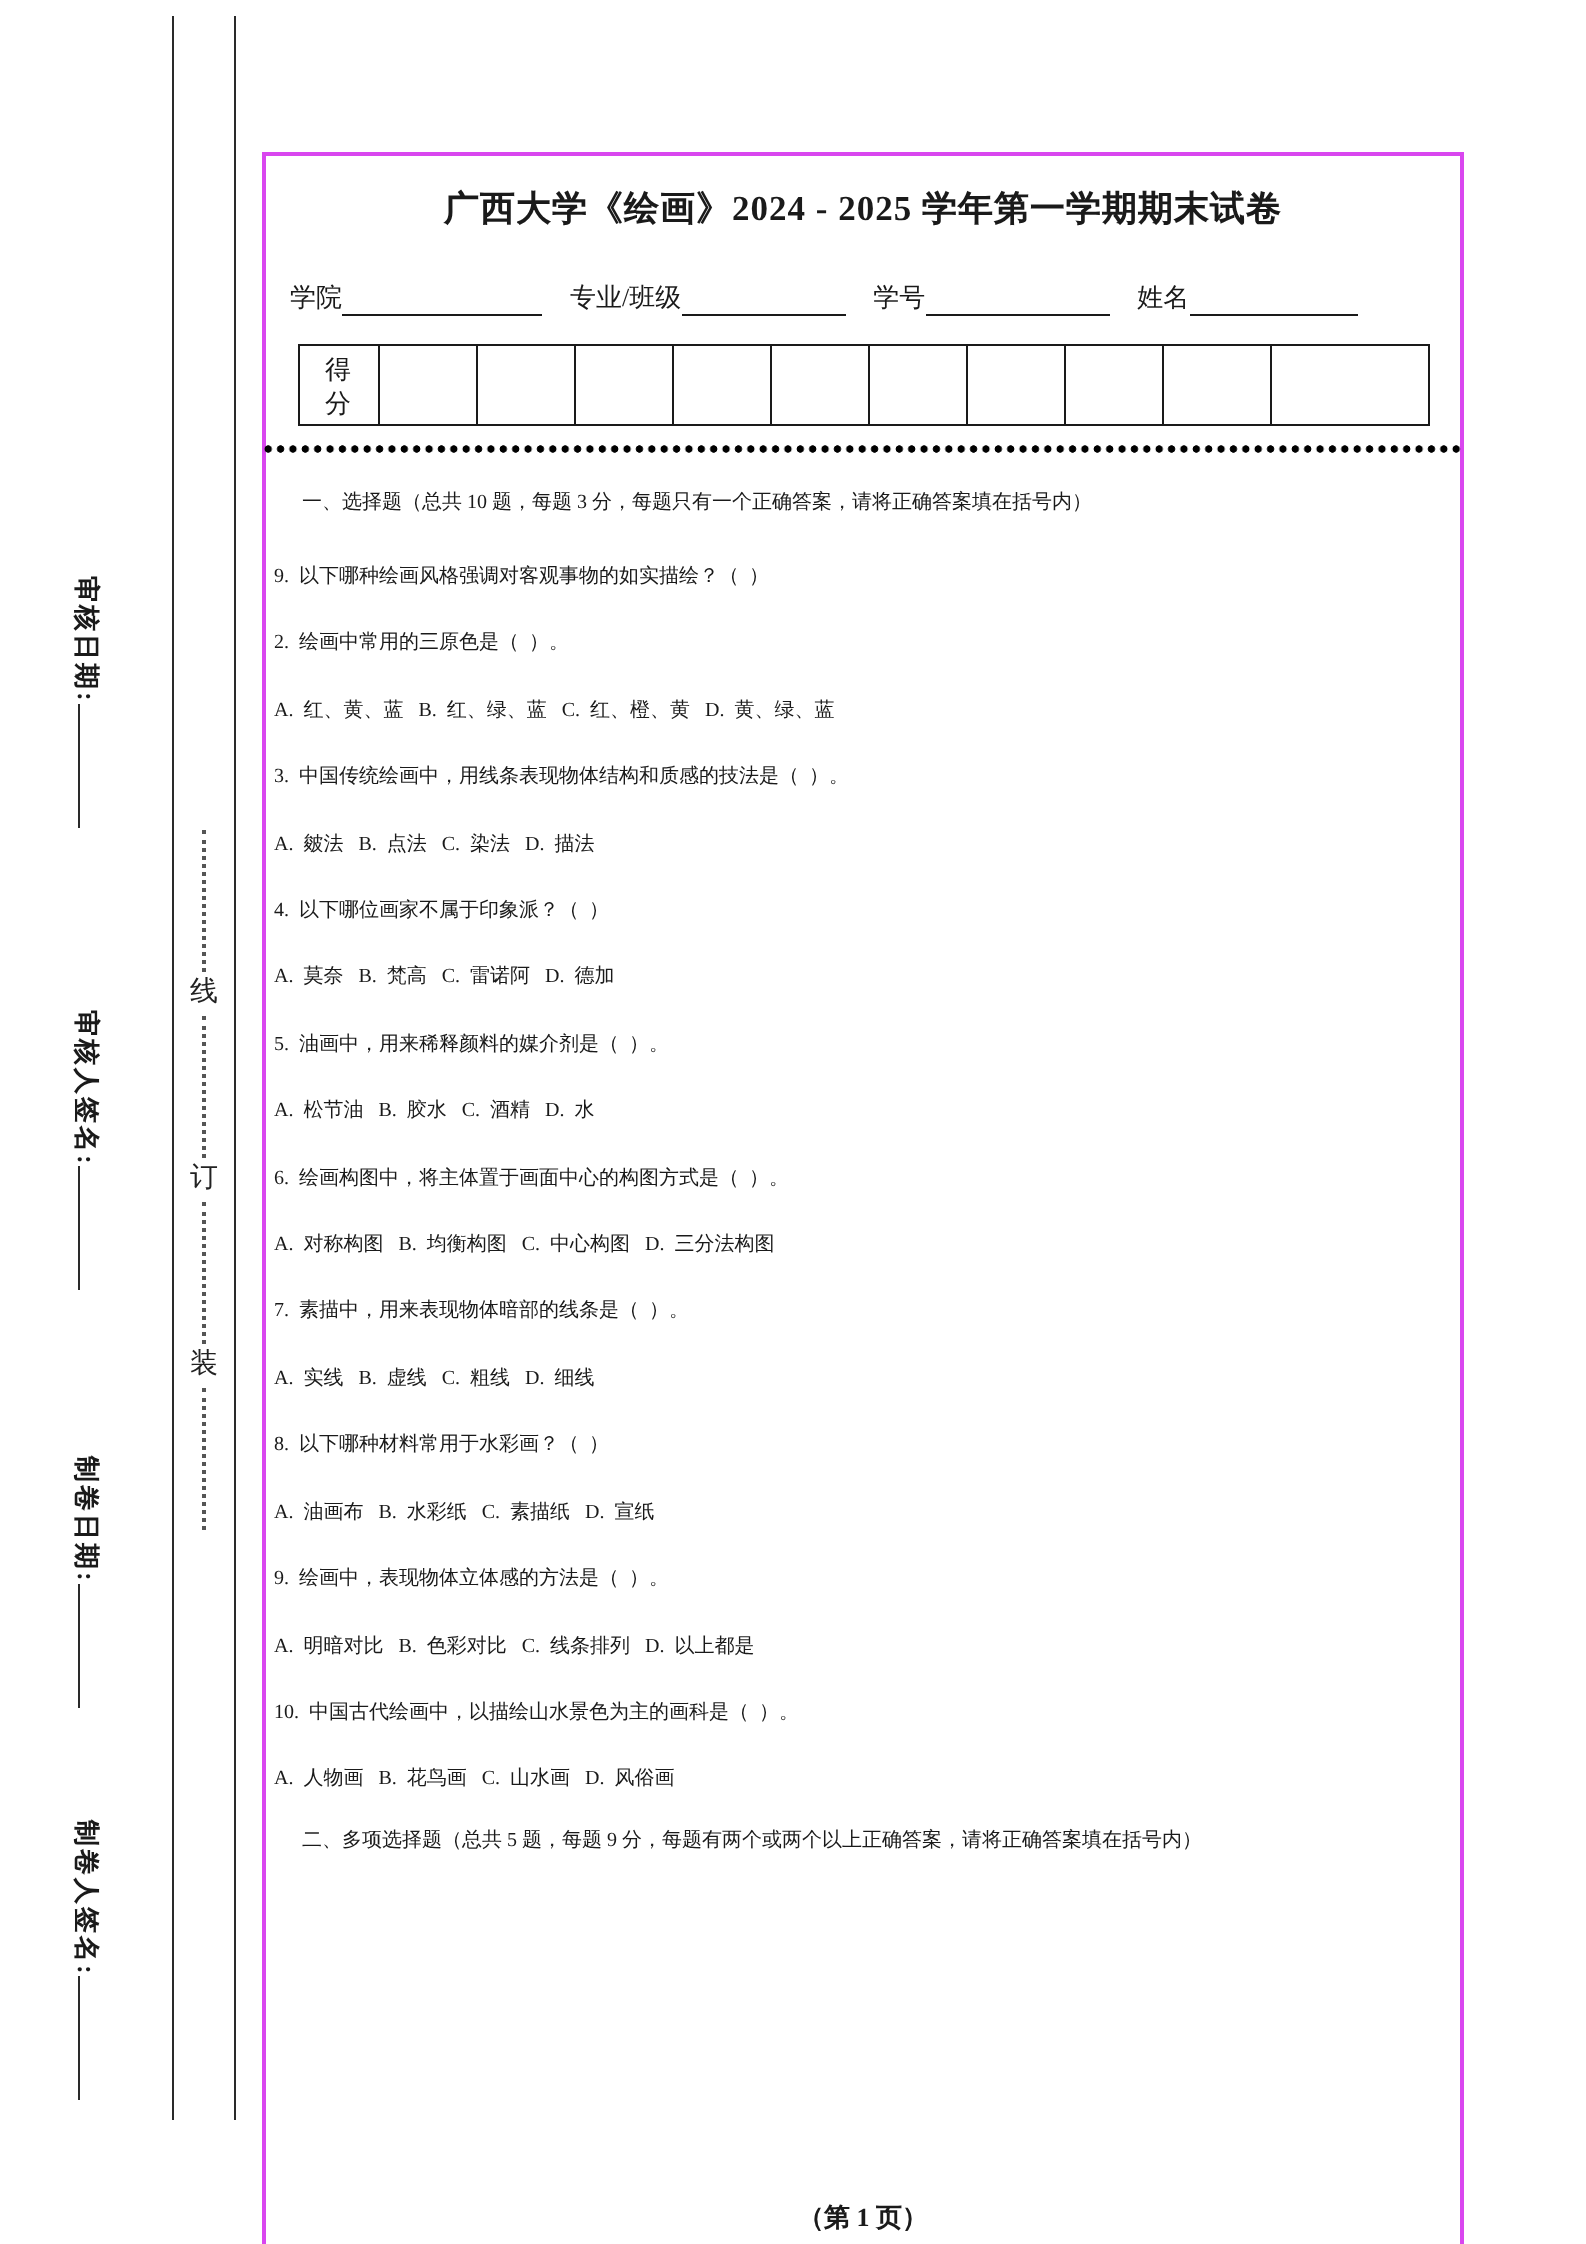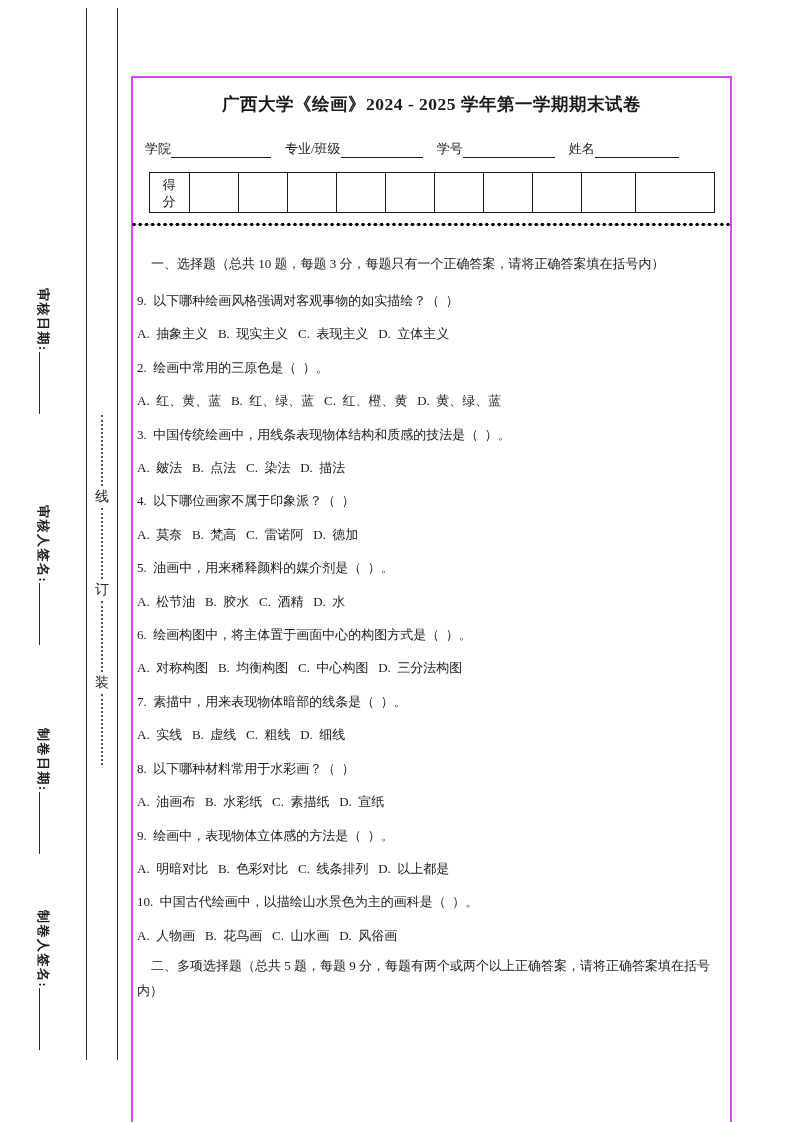--- a/index.html
+++ b/index.html
@@ -64,21 +64,21 @@
   tr.r2 td { height:40px; }
   .stack  { display:inline-block; width:15px; word-break:break-all; line-height:17px; }
   .stack2 { display:inline-block; width:30px; word-break:break-all; line-height:19px; }
 
   .dotted-sep {
     margin:9px -6px 0; height:5px;
     background-image: radial-gradient(circle, #000 1.7px, transparent 2px);
     background-size:6.2px 5px; background-repeat:repeat-x; background-position:0 50%;
   }
 
-  .content { margin-top:24px; font-size:13px; }
+  .content { margin-top:12px; font-size:10px; }
   .content p { margin:0; white-space:pre-wrap; }
   .content .heading { line-height:25px; margin-bottom:8px; text-indent:14px; }
   .content .heading.second { margin-top:1px; margin-bottom:0; }
   .content .qline { line-height:33.4px; }
 
   .page-footer {
     position:absolute; left:131px; top:1100px; width:601px;
     text-align:center; font-weight:bold; font-size:13px;
   }
 </style>
@@ -158,21 +158,20 @@
       </tr>
     </tbody>
       </table>
 
     <div class="dotted-sep"></div>
 
     <div class="content">
       <p class="heading">一、选择题（总共 10 题，每题 3 分，每题只有一个正确答案，请将正确答案填在括号内）</p>
 
       <p class="qline">9.  以下哪种绘画风格强调对客观事物的如实描绘？（  ）</p>
-      <p class="qline">A.  抽象主义   B.  现实主义   C.  表现主义   D.  立体主义</p>
       <p class="qline">2.  绘画中常用的三原色是（  ）。</p>
       <p class="qline">A.  红、黄、蓝   B.  红、绿、蓝   C.  红、橙、黄   D.  黄、绿、蓝</p>
       <p class="qline">3.  中国传统绘画中，用线条表现物体结构和质感的技法是（  ）。</p>
       <p class="qline">A.  皴法   B.  点法   C.  染法   D.  描法</p>
       <p class="qline">4.  以下哪位画家不属于印象派？（  ）</p>
       <p class="qline">A.  莫奈   B.  梵高   C.  雷诺阿   D.  德加</p>
       <p class="qline">5.  油画中，用来稀释颜料的媒介剂是（  ）。</p>
       <p class="qline">A.  松节油   B.  胶水   C.  酒精   D.  水</p>
       <p class="qline">6.  绘画构图中，将主体置于画面中心的构图方式是（  ）。</p>
       <p class="qline">A.  对称构图   B.  均衡构图   C.  中心构图   D.  三分法构图</p>
@@ -182,13 +181,14 @@
       <p class="qline">A.  油画布   B.  水彩纸   C.  素描纸   D.  宣纸</p>
       <p class="qline">9.  绘画中，表现物体立体感的方法是（  ）。</p>
       <p class="qline">A.  明暗对比   B.  色彩对比   C.  线条排列   D.  以上都是</p>
       <p class="qline">10.  中国古代绘画中，以描绘山水景色为主的画科是（  ）。</p>
       <p class="qline">A.  人物画   B.  花鸟画   C.  山水画   D.  风俗画</p>
 
       <p class="heading second">二、多项选择题（总共 5 题，每题 9 分，每题有两个或两个以上正确答案，请将正确答案填在括号内）</p>
     </div>
   </div>
 
+  <div class="page-footer">（第 1 页）</div>
 </div>
 
 </body></html>

